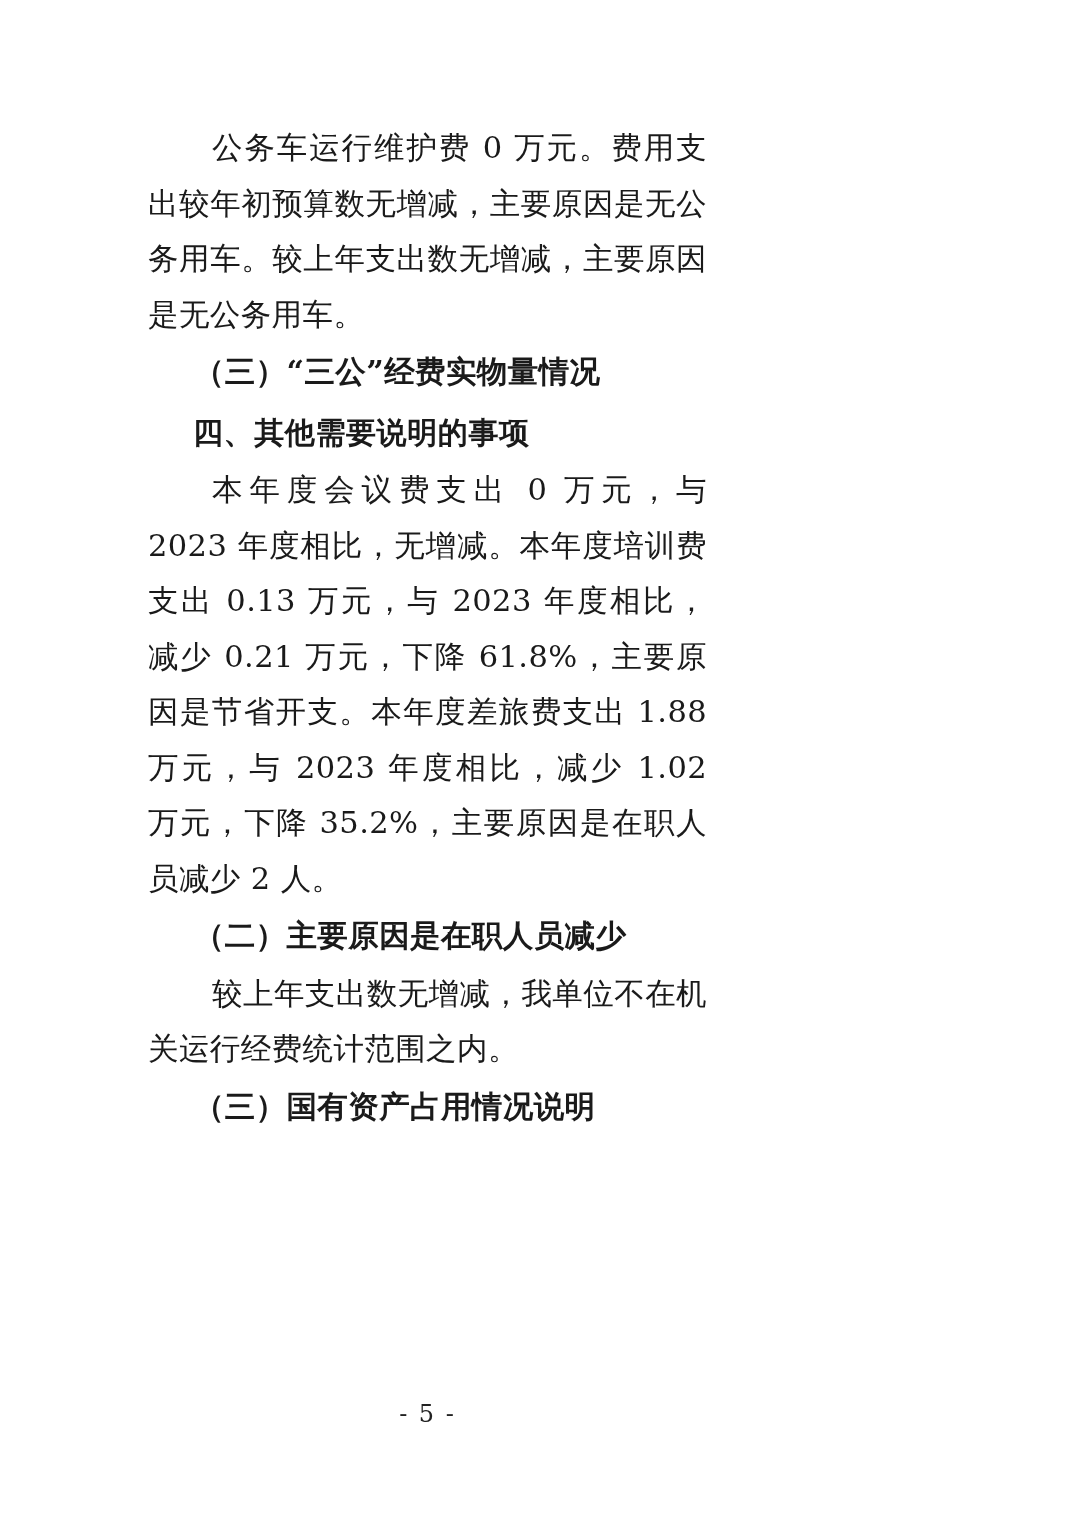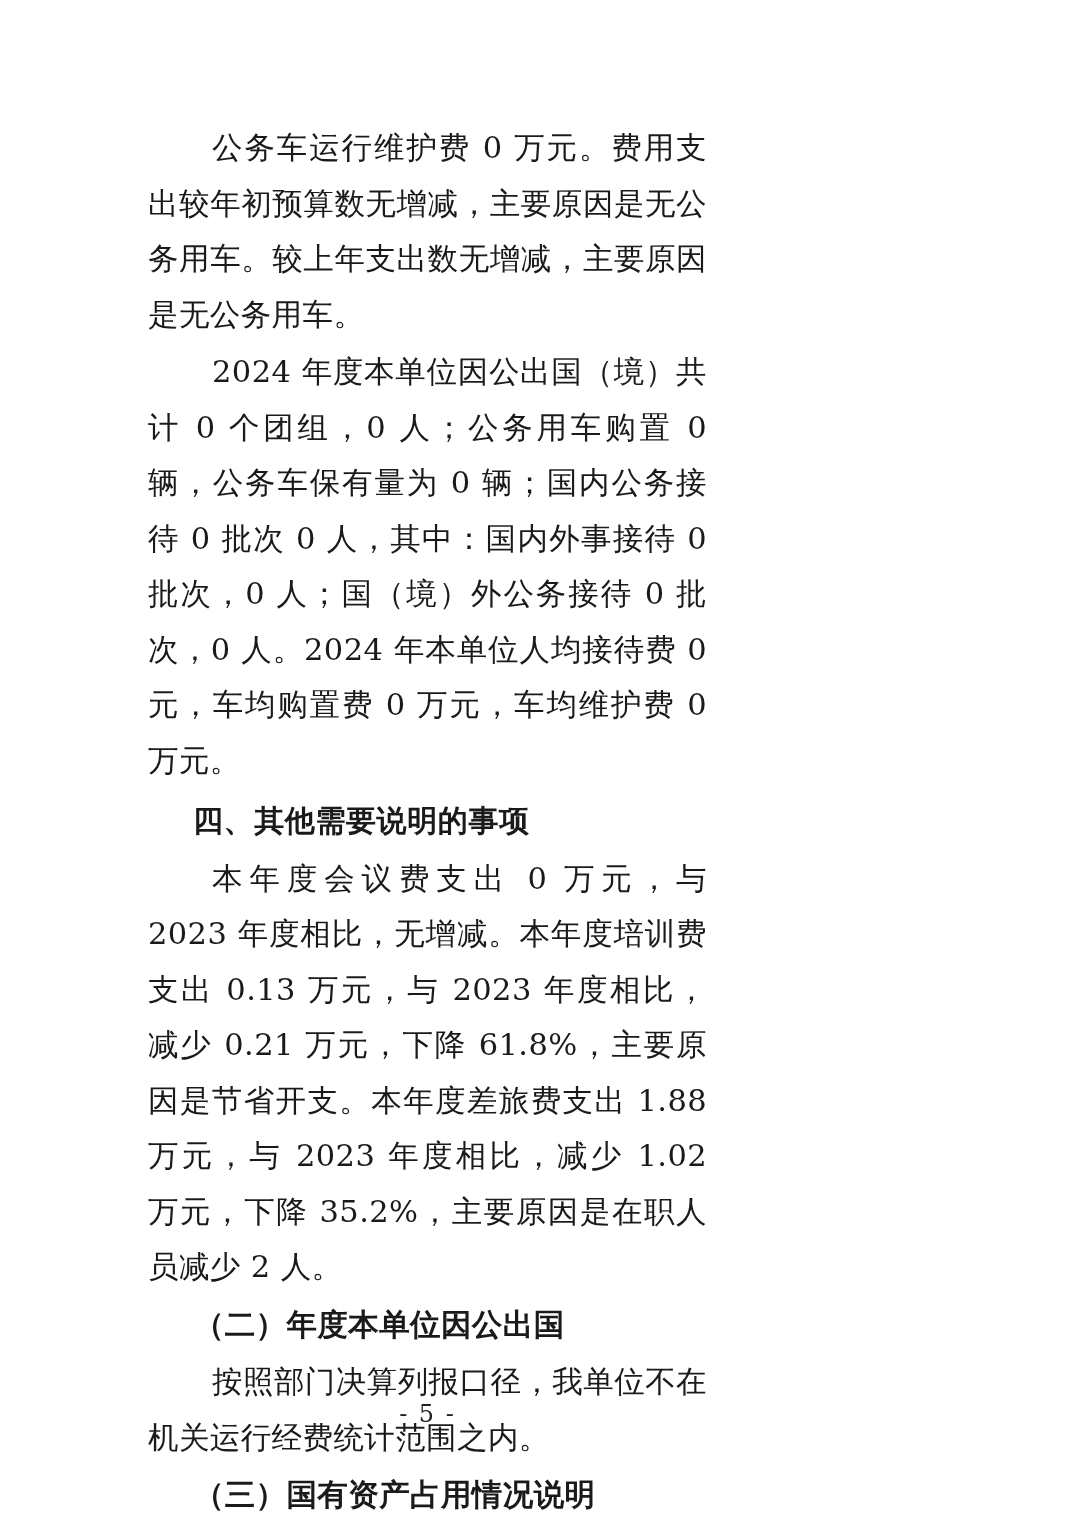--- a/index.html
+++ b/index.html
@@ -63,28 +63,28 @@
   }
 </style>
 </head>
 <body>
 
 <div class="page">
 
   <p class="para indent">公务车运行维护费 0 万元。费用支出较年初预算数无增减，主要原因是无公务用车。较上年支出数无增减，主要原因是无公务用车。</p>
 
 
+  <p class="subheading">（三）“三公”经费实物量情况</p>
 
-  <p class="para indent">2024 年度本单位因公出国（境）共计 0 个团组，0 人；公务用车购置 0 辆，公务车保有量为 0 辆；国内公务接待 0 批次 0 人，其中：国内外事接待 0 批次，0 人；国（境）外公务接待 0 批次，0 人。2024 年本单位人均接待费 0 元，车均购置费 0 万元，车均维护费 0 万元。</p>
 
   <p class="heading">四、其他需要说明的事项</p>
 
 
   <p class="para indent">本年度会议费支出 0 万元，与 2023 年度相比，无增减。本年度培训费支出 0.13 万元，与 2023 年度相比，减少 0.21 万元，下降 61.8%，主要原因是节省开支。本年度差旅费支出 1.88 万元，与 2023 年度相比，减少 1.02 万元，下降 35.2%，主要原因是在职人员减少 2 人。</p>
 
-  <p class="subheading">（二）年度本单位因公出国</p>
+  <p class="subheading">（二）主要原因是在职人员减少</p>
 
-  <p class="para indent">按照部门决算列报口径，我单位不在机关运行经费统计范围之内。</p>
+  <p class="para indent">较上年支出数无增减，我单位不在机关运行经费统计范围之内。</p>
 
   <p class="subheading">（三）国有资产占用情况说明</p>
 
   <div class="footer">- 5 -</div>
 </div>
 
 </body></html>

